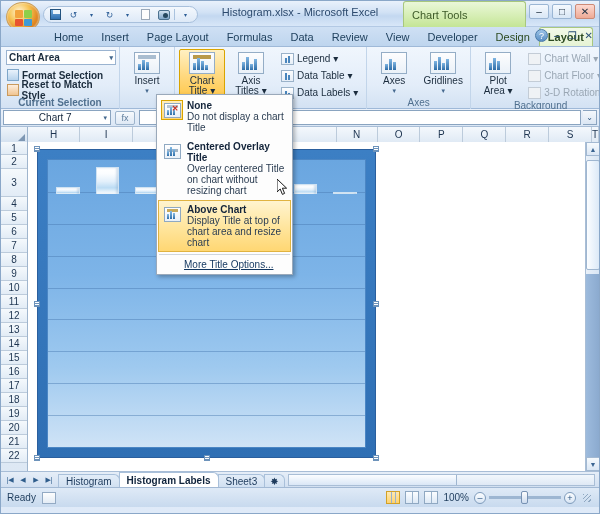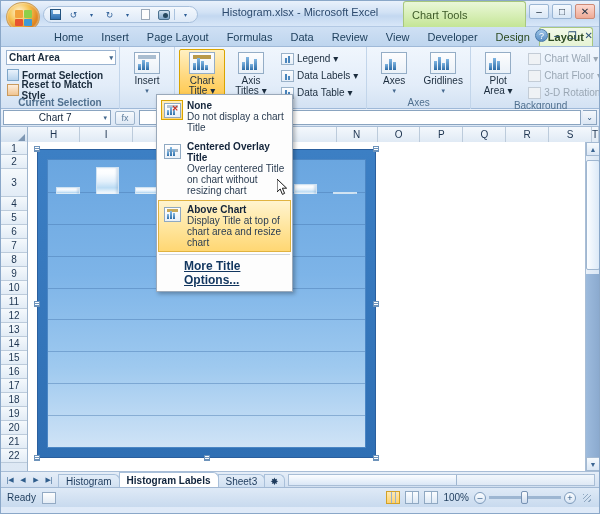--- a/index.html
+++ b/index.html
@@ -192,21 +192,21 @@
     background:linear-gradient(180deg,#ffffff,#e9f0f8); border:1px solid #8fa9c2;
   }
   .mic .mb { position:absolute; bottom:2px; left:2px; display:flex; align-items:flex-end; gap:1px; height:8px;}
   .mic .mb span { width:2px; display:block; background:linear-gradient(180deg,#86bce6,#2f6ea8);}
   .mic .cap { position:absolute; left:2px; top:1px; right:2px; height:3px; background:#c8b06a; }
   .mic .xx { position:absolute; right:1px; top:1px; font-size:8px; color:#d03020; line-height:7px; font-weight:bold;}
   .mtxt { flex:1; min-width:0; }
   .mtitle { font-size:10px; font-weight:bold; color:#13243a; line-height:11px; }
   .mdesc { font-size:10px; color:#2b3d52; line-height:11px; }
   .msep { height:1px; background:#cfd6de; margin:2px 1px; }
-  .mmore { padding:2px 16px 3px 26px; font-size:12px; color:#12365f;font-weight:bold; }
+  .mmore { padding:2px 16px 3px 26px; font-size:10px; color:#12365f; }
   .mmore u { text-decoration:underline; }
   .cursor-arrow { position:absolute; left:276px; top:178px; z-index:70; width:12px; height:18px; }
 
   
   .fbar {
     position:relative; height:18px;
     background: linear-gradient(180deg,#eaf1fa,#dbe7f5);
     border-bottom:1px solid #a8bdd6;
     display:flex; align-items:center; padding:0 2px; gap:2px;
   }
@@ -466,31 +466,31 @@
         <div class="smallcol">
           <div class="smallbtn">
             <span class="sic">
                 <i style="left:3px;height:5px"></i>
                 <i style="left:6px;height:7px"></i>
               </span>
             <span>Legend ▾</span>
           </div>
           <div class="smallbtn">
             <span class="sic">
+                <i style="left:3px;height:7px"></i>
+                <i style="left:6px;height:5px"></i>
+              </span>
+            <span>Data Table ▾</span>
+          </div>
+          <div class="smallbtn">
+            <span class="sic">
                 <i style="left:3px;height:6px"></i>
                 <i style="left:6px;height:4px"></i>
               </span>
             <span>Data Labels ▾</span>
-          </div>
-          <div class="smallbtn">
-            <span class="sic">
-                <i style="left:3px;height:7px"></i>
-                <i style="left:6px;height:5px"></i>
-              </span>
-            <span>Data Table ▾</span>
           </div>
         </div>
       </div>
       <div class="rg-label"></div>
     </div>
 
     <div class="rgroup">
       <div class="rg-body">
         <div class="bigbtn">
           <div class="icon32">

